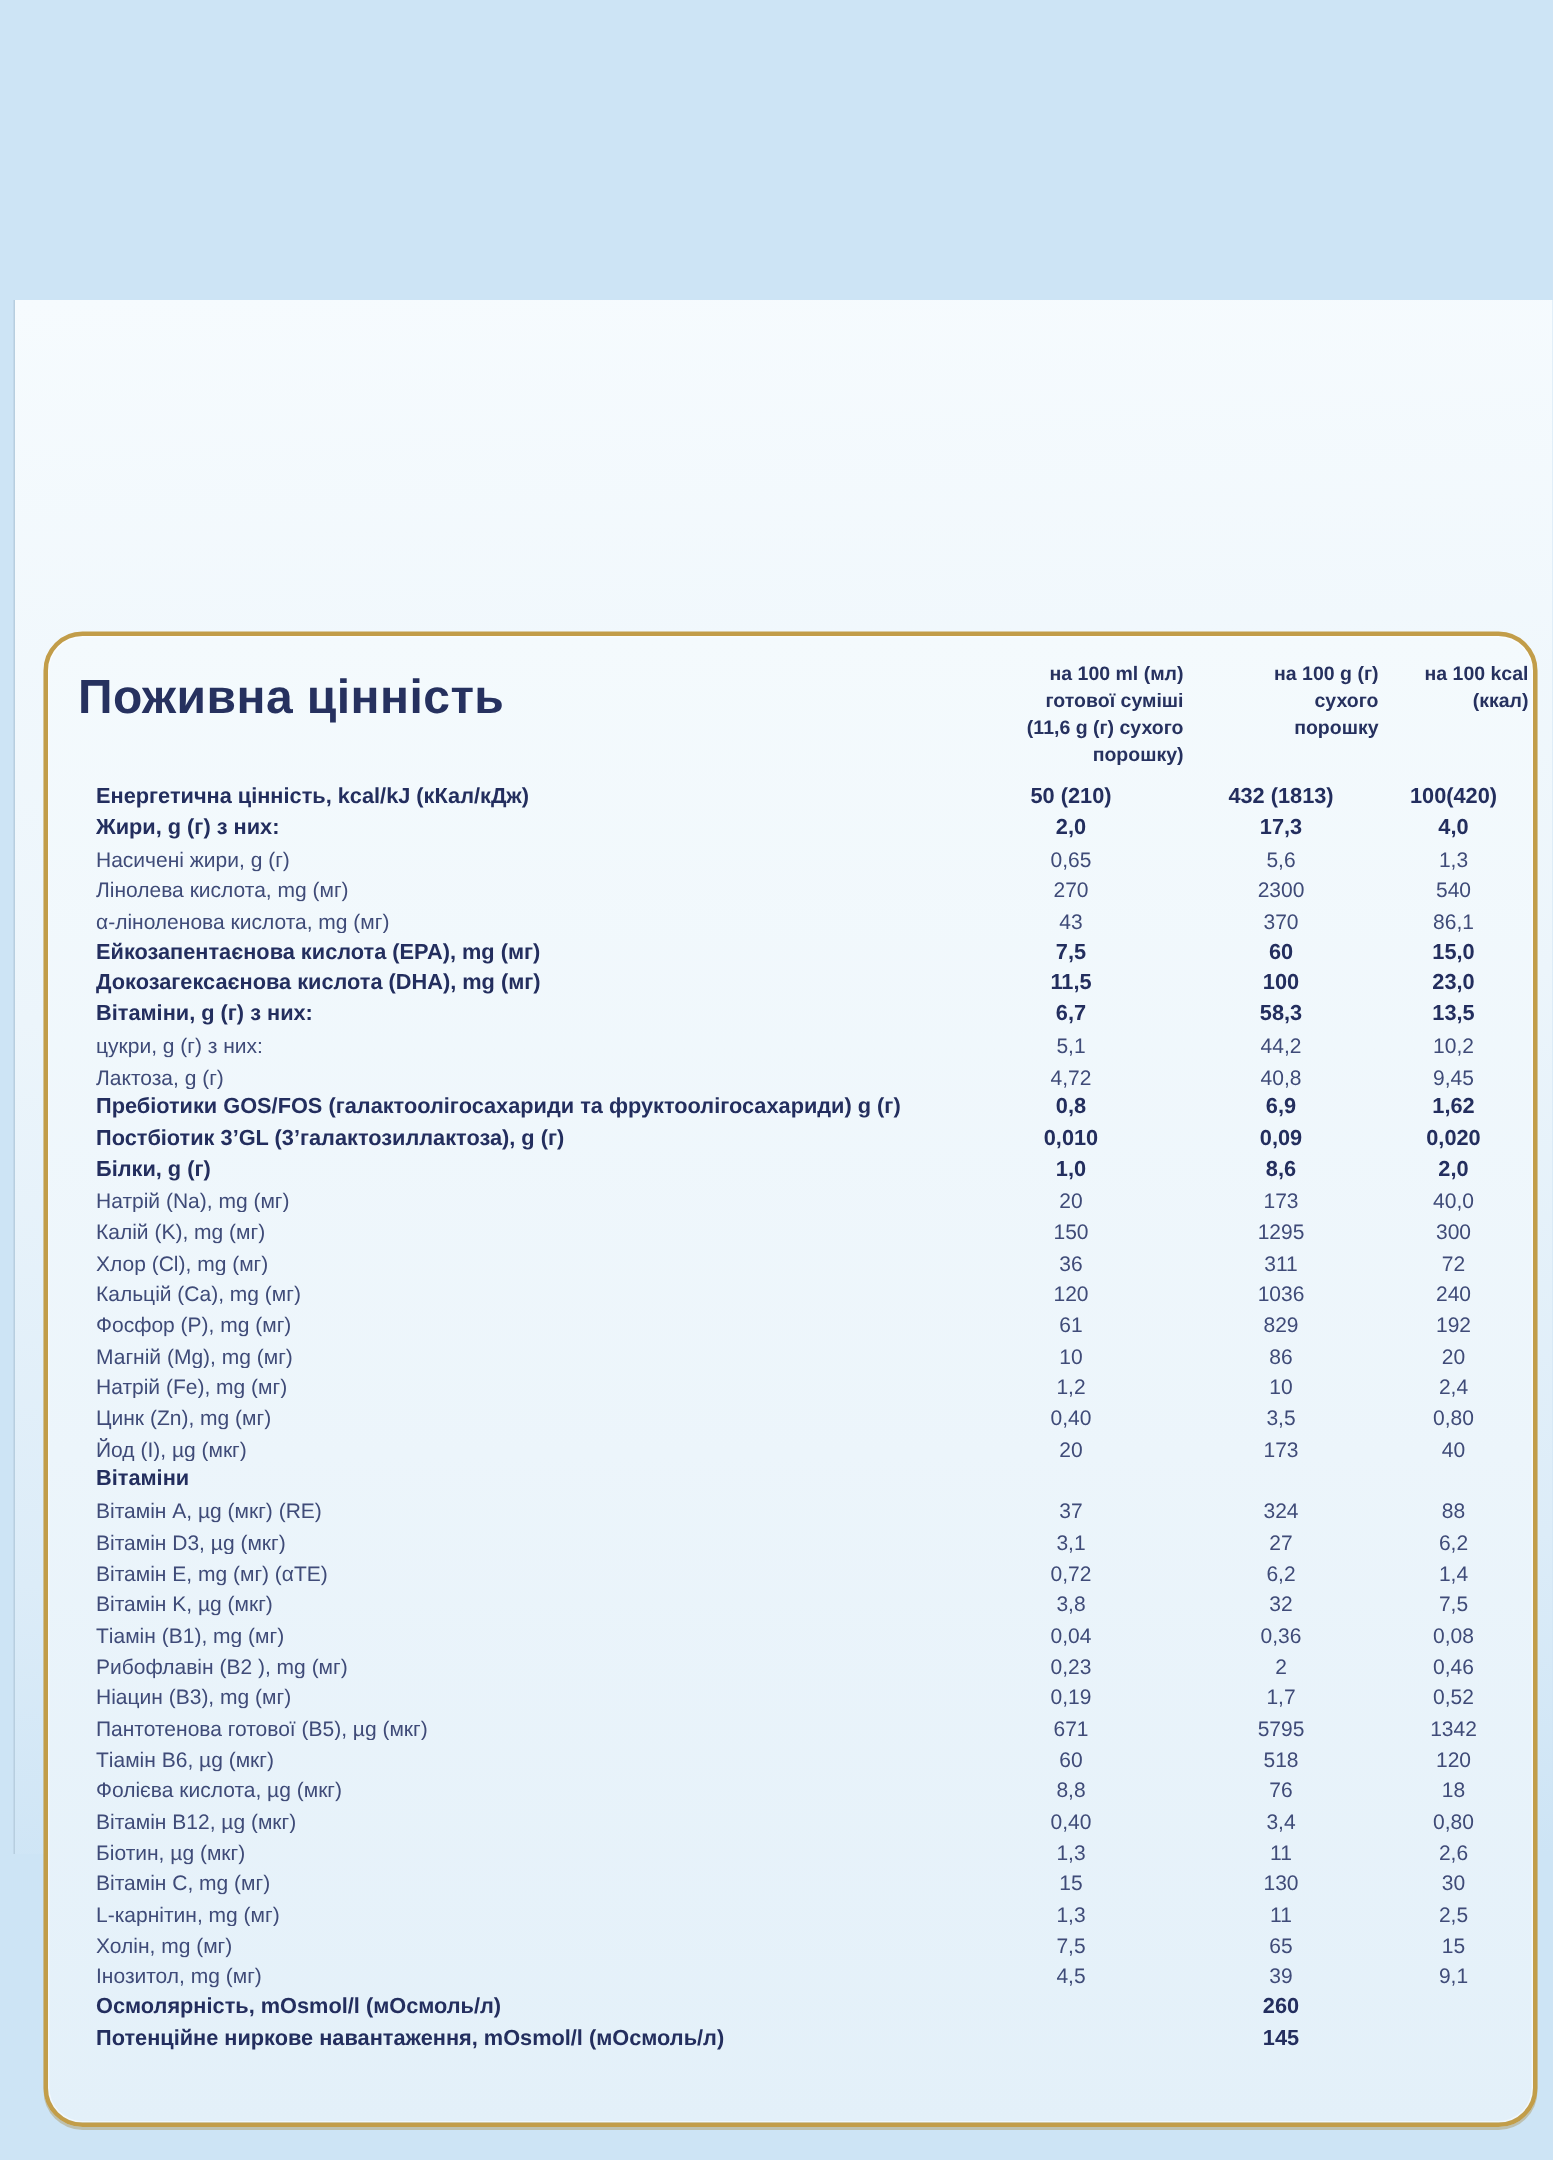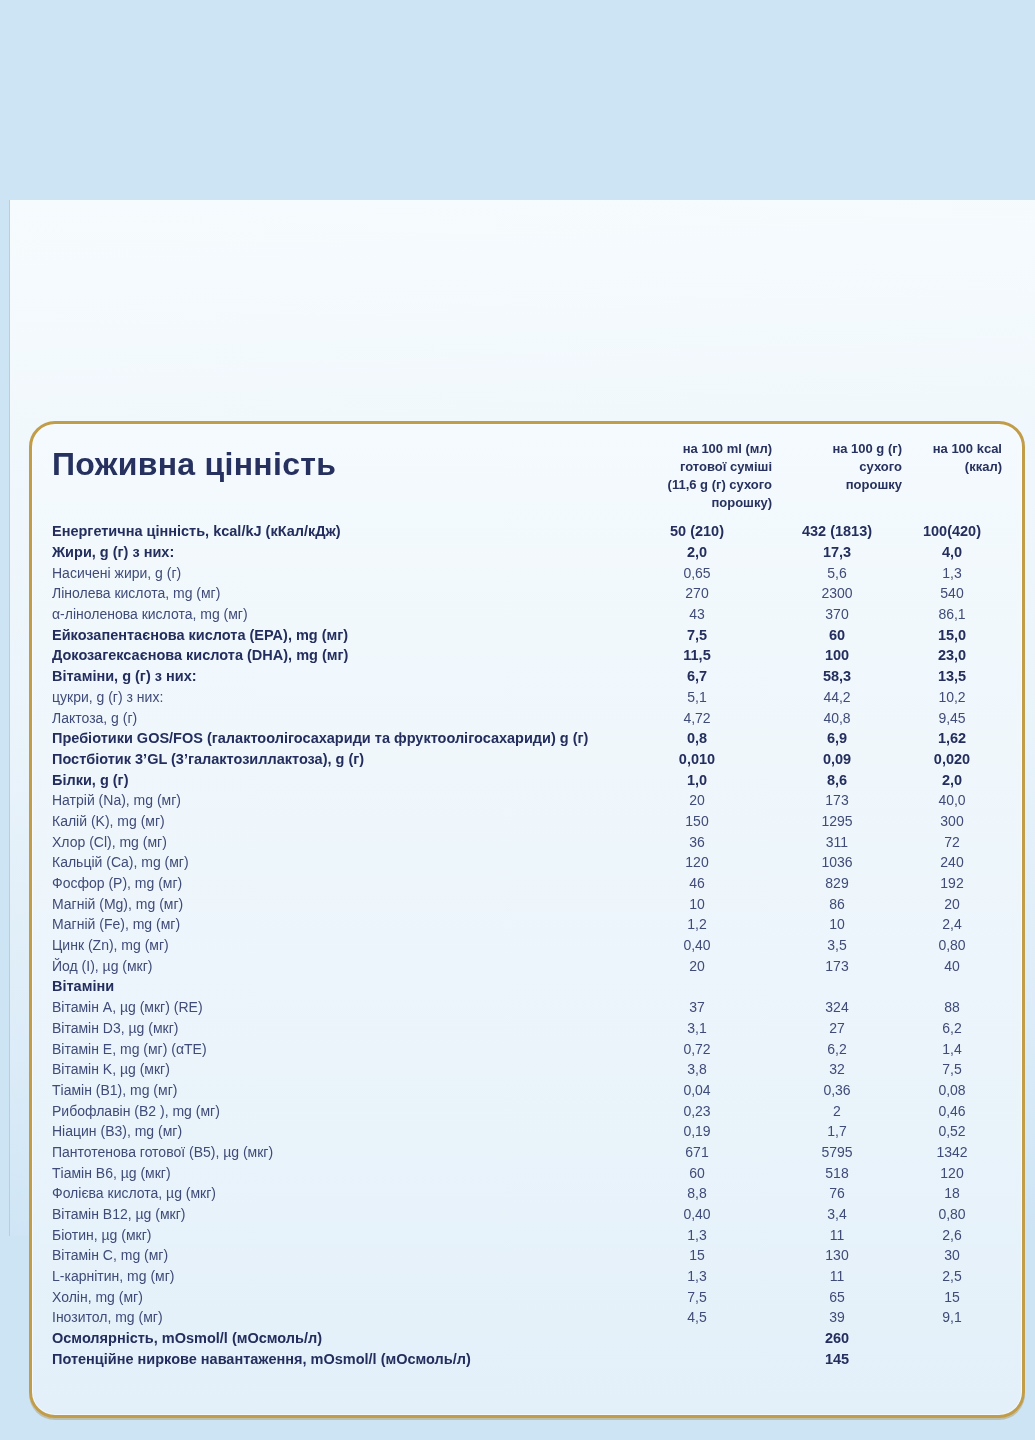--- a/index.html
+++ b/index.html
@@ -27,21 +27,21 @@
     position: absolute;
     left: 19px;
     top: 221px;
     width: 996px;
     height: 997px;
     box-sizing: border-box;
     border: 3px solid #c29d49;
     border-radius: 26px;
     background: linear-gradient(180deg, #f4fafd 0%, #ecf5fb 55%, #e3f0f9 100%);
     box-shadow: 0 2px 0 rgba(160,125,45,0.35), inset 0 0 0 1px rgba(255,255,255,0.55);
-    padding: 14px 20px 0 20px;
+    padding: 14px 3px 0 20px;
   }
   .thead {
     display: grid;
     grid-template-columns: 1fr 150px 130px 100px;
     align-items: start;
   }
   .title {
     font-size: 32px;
     font-weight: bold;
     color: #26315f;
@@ -60,20 +60,21 @@
   .rows {
     margin-top: 9px;
   }
   .row {
     display: grid;
     grid-template-columns: 1fr 150px 130px 100px;
     height: 20.7px;
     align-items: center;
     font-size: 14px;
     color: #3f4b78;
+    margin-left: 12px;
   }
   .row .label {
     white-space: nowrap;
     overflow: hidden;
   }
   .row .val {
     text-align: center;
   }
   .row.bold {
     font-weight: bold;
@@ -196,32 +197,32 @@
           <div class="val">72</div>
         </div>
         <div class="row">
           <div class="label">Кальцій (Ca), mg (мг)</div>
           <div class="val">120</div>
           <div class="val">1036</div>
           <div class="val">240</div>
         </div>
         <div class="row">
           <div class="label">Фосфор (P), mg (мг)</div>
-          <div class="val">46</div>
+          <div class="val">61</div>
           <div class="val">829</div>
           <div class="val">192</div>
         </div>
         <div class="row">
           <div class="label">Магній (Mg), mg (мг)</div>
           <div class="val">10</div>
           <div class="val">86</div>
           <div class="val">20</div>
         </div>
         <div class="row">
-          <div class="label">Магній (Fe), mg (мг)</div>
+          <div class="label">Натрій (Fe), mg (мг)</div>
           <div class="val">1,2</div>
           <div class="val">10</div>
           <div class="val">2,4</div>
         </div>
         <div class="row">
           <div class="label">Цинк (Zn), mg (мг)</div>
           <div class="val">0,40</div>
           <div class="val">3,5</div>
           <div class="val">0,80</div>
         </div>

